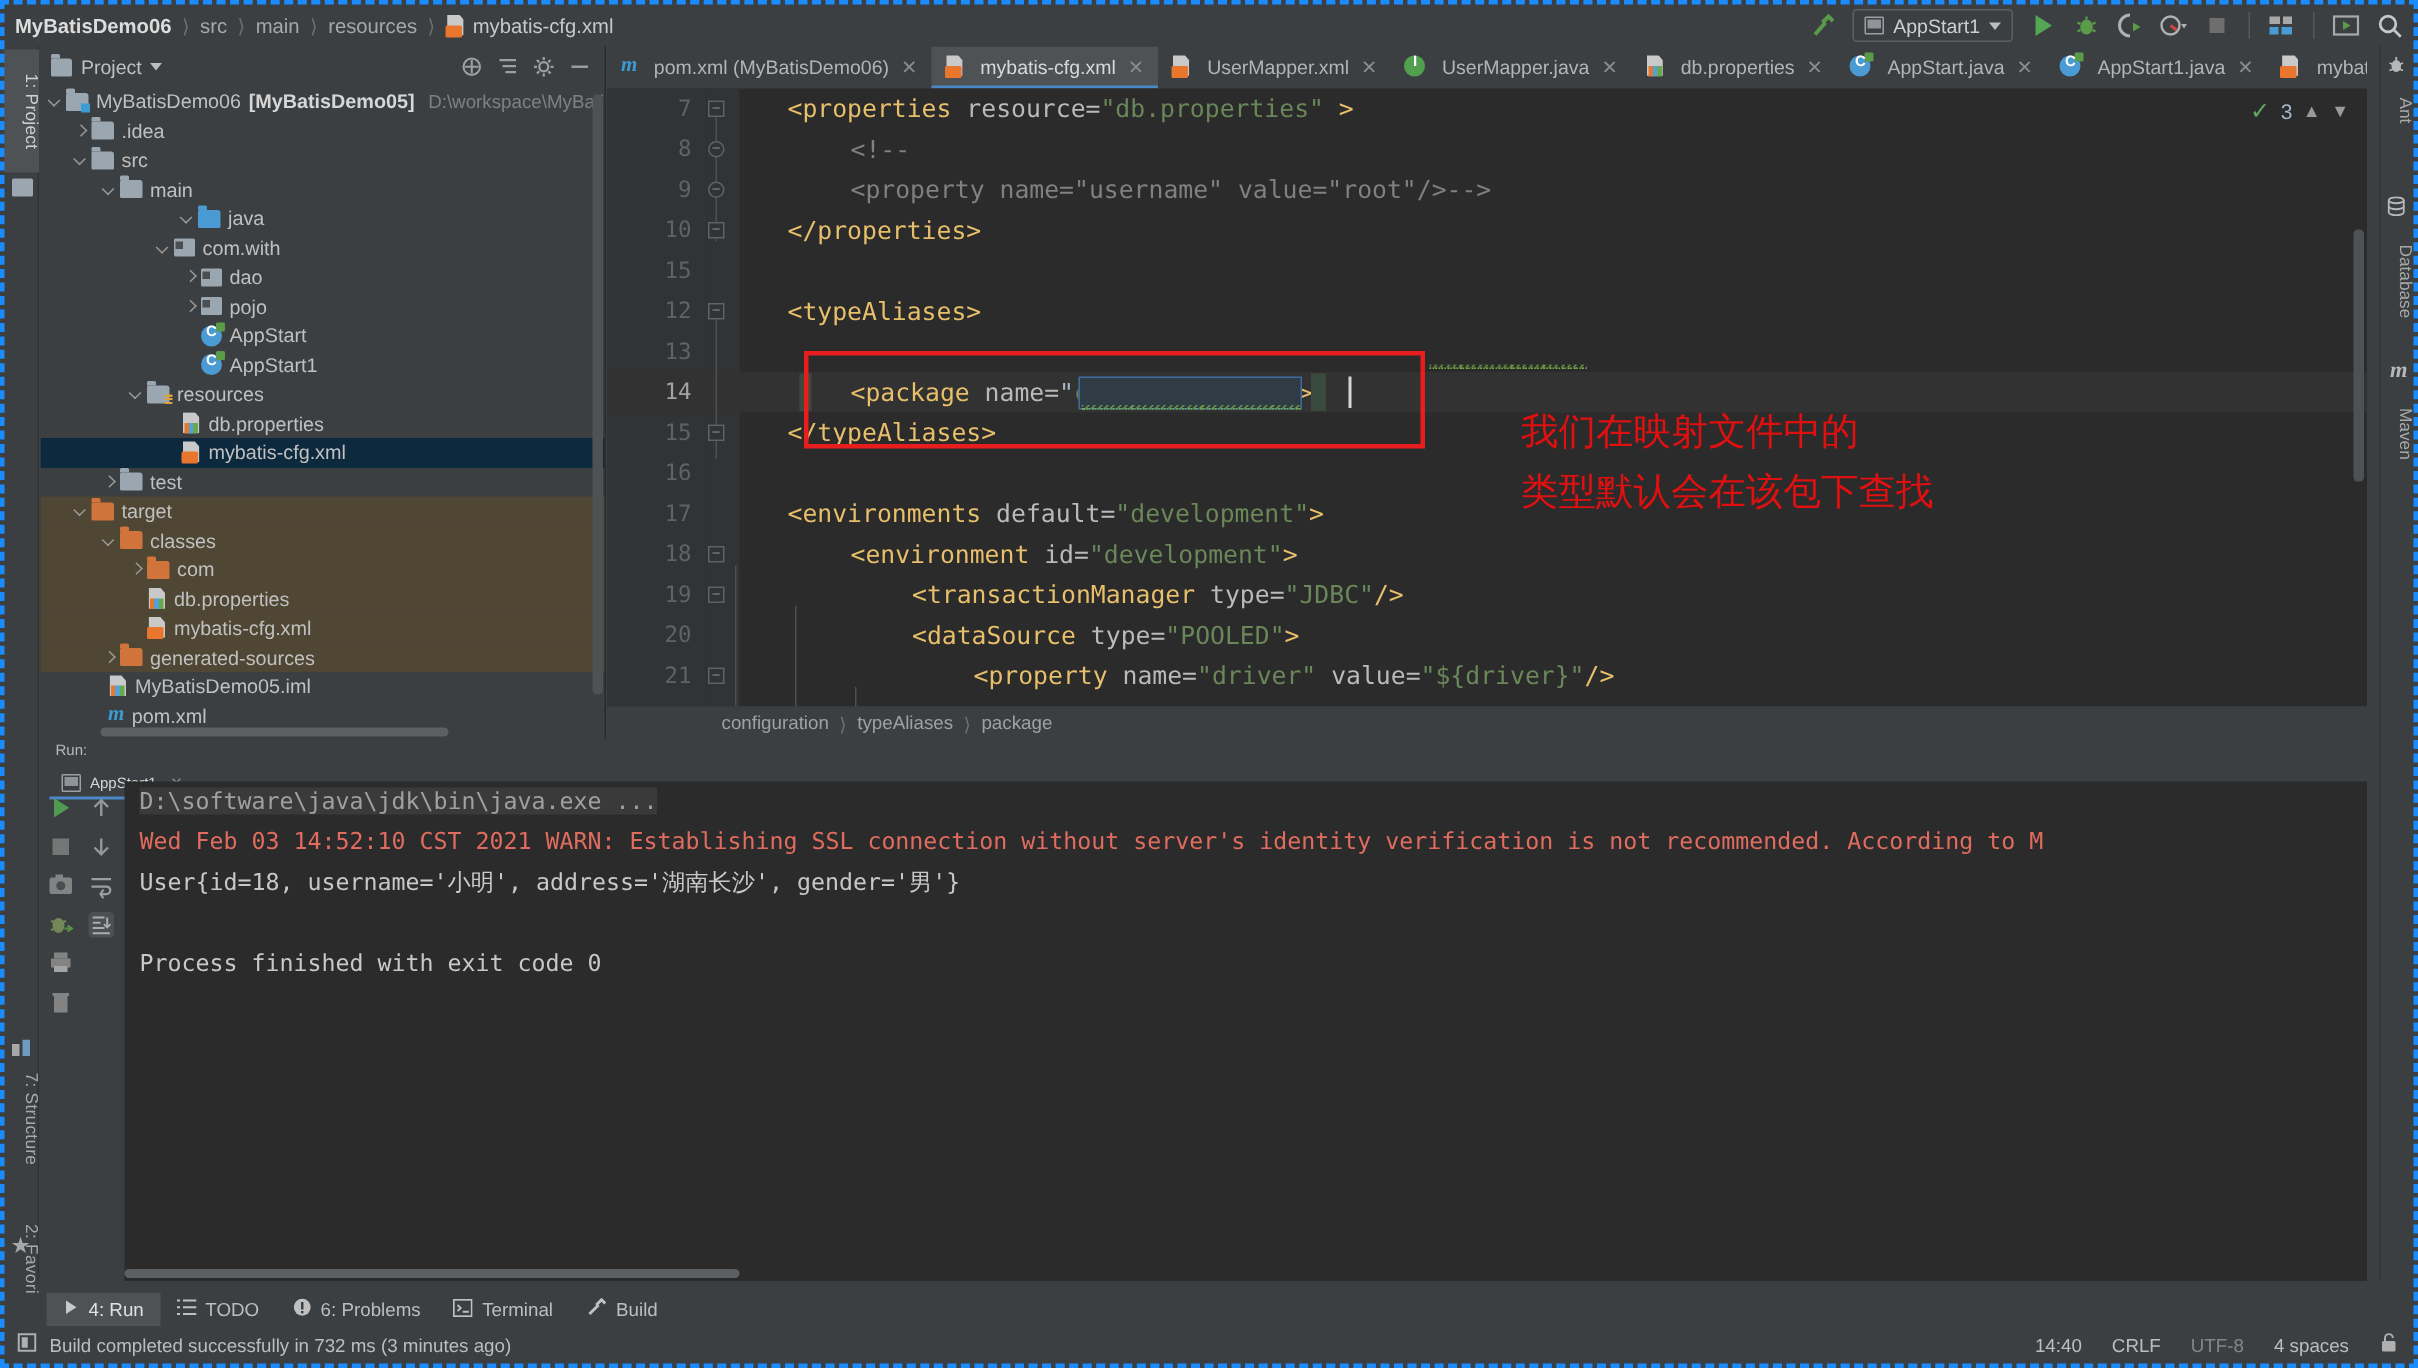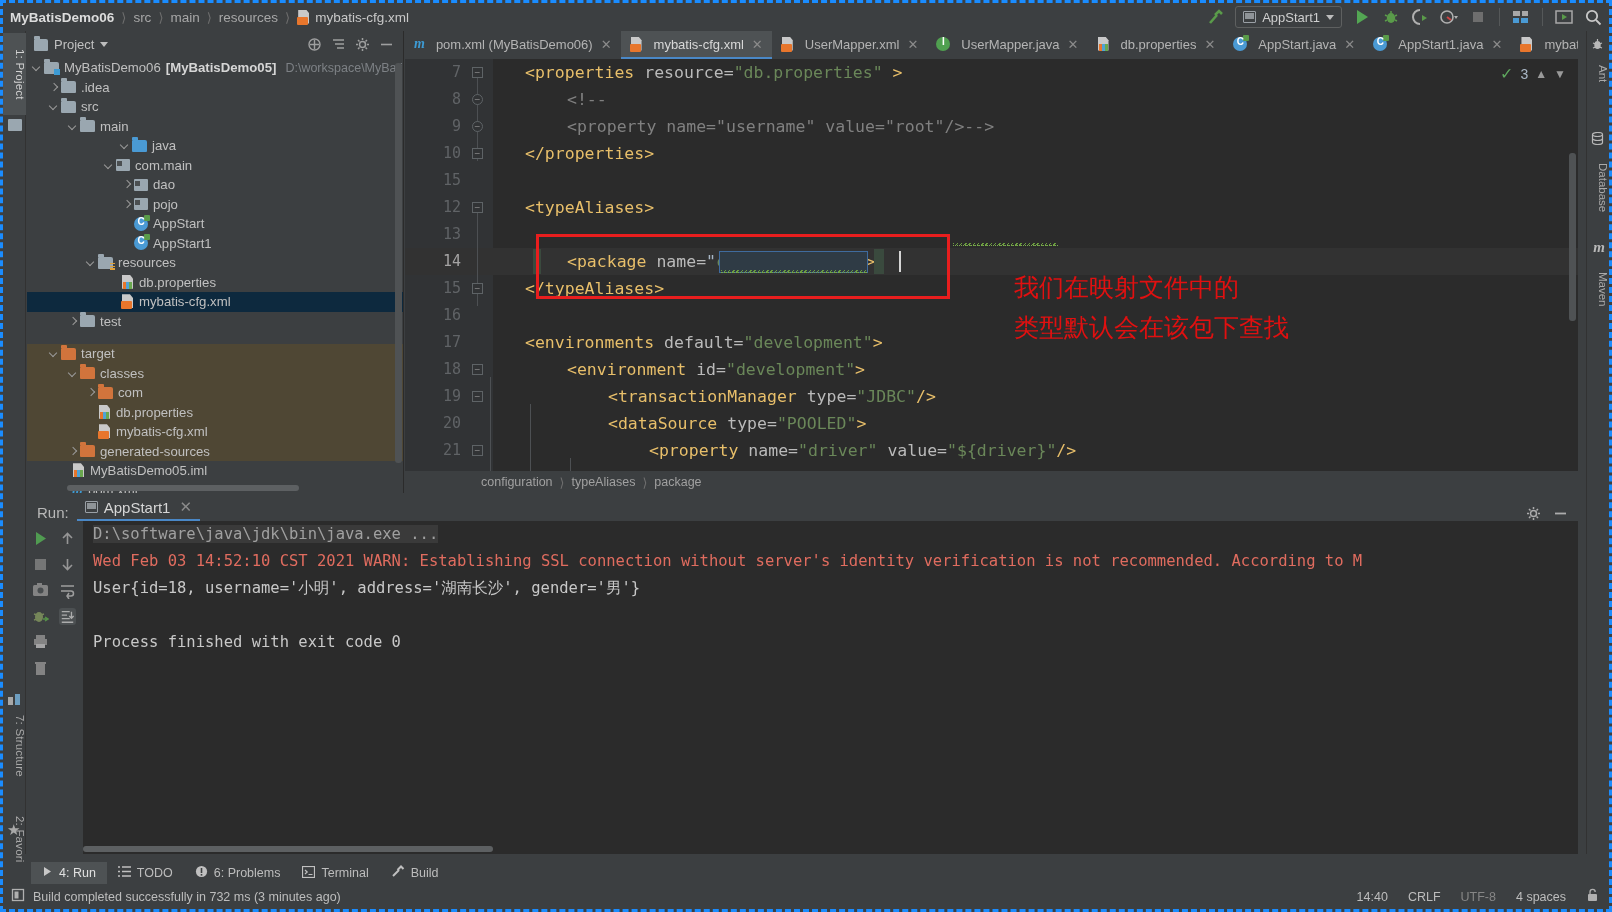--- a/index.html
+++ b/index.html
@@ -299,22 +299,22 @@
     padding-left: 76px; font-size: 12.5px; color:#a0a0a0; gap:7px;
   }
   .ed-crumb .sep { color:#707070; }
 
   
   .run-panel {
     position: absolute; left: 27px; top: 495px; right: 34px; bottom: 58px;
     background: #3c3f41;
   }
   .run-hdr {
-    height: 26px; display:flex; align-items:flex-end; gap:8px;
-    padding-left:6px; font-size:15px; color:#c0c0c0;
+    height: 26px; display:flex; align-items:flex-start; gap:8px;
+    padding-left:6px; font-size:10px; color:#c0c0c0;flex-direction:column;
   }
   .run-hdr .tabitem {
     display:flex; align-items:center; gap:6px; padding:2px 8px 3px 8px;
     border-bottom: 2px solid #4a88c7; color:#d6d6d6;
   }
   .run-hdr .tabitem .boxic2 {
     width:13px;height:12px;border:1.6px solid #9aa0a6;border-radius:1px;position:relative;
   }
   .run-hdr .tabitem .boxic2::after{
     content:'';position:absolute;left:1px;top:1px;right:1px;bottom:3px;background:#8f9498;
@@ -541,21 +541,21 @@
         <span class="tlabel">main</span>
       </div>
       <div class="trow" style="padding-left:92px;">
         <span class="arrow d"></span>
         <span class="fld blue"></span>
         <span class="tlabel">java</span>
       </div>
       <div class="trow" style="padding-left:76px;">
         <span class="arrow d"></span>
         <span class="pkg"></span>
-        <span class="tlabel">com.main</span>
+        <span class="tlabel">com.with</span>
       </div>
       <div class="trow" style="padding-left:94px;">
         <span class="arrow r"></span>
         <span class="pkg"></span>
         <span class="tlabel">dao</span>
       </div>
       <div class="trow" style="padding-left:94px;">
         <span class="arrow r"></span>
         <span class="pkg"></span>
         <span class="tlabel">pojo</span>
@@ -583,21 +583,21 @@
       </div>
       <div class="trow sel" style="padding-left:94px;">
         <span class="xmlicon"></span>
         <span class="tlabel">mybatis-cfg.xml</span>
       </div>
       <div class="trow" style="padding-left:40px;">
         <span class="arrow r"></span>
         <span class="fld grey"></span>
         <span class="tlabel">test</span>
       </div>
-      <div class="trow tgt" style="padding-left:21px;margin-top:13px;">
+      <div class="trow tgt" style="padding-left:21px;">
         <span class="arrow d"></span>
         <span class="fld orange"></span>
         <span class="tlabel">target</span>
       </div>
       <div class="trow tgt" style="padding-left:40px;">
         <span class="arrow d"></span>
         <span class="fld orange"></span>
         <span class="tlabel">classes</span>
       </div>
       <div class="trow tgt" style="padding-left:58px;">

